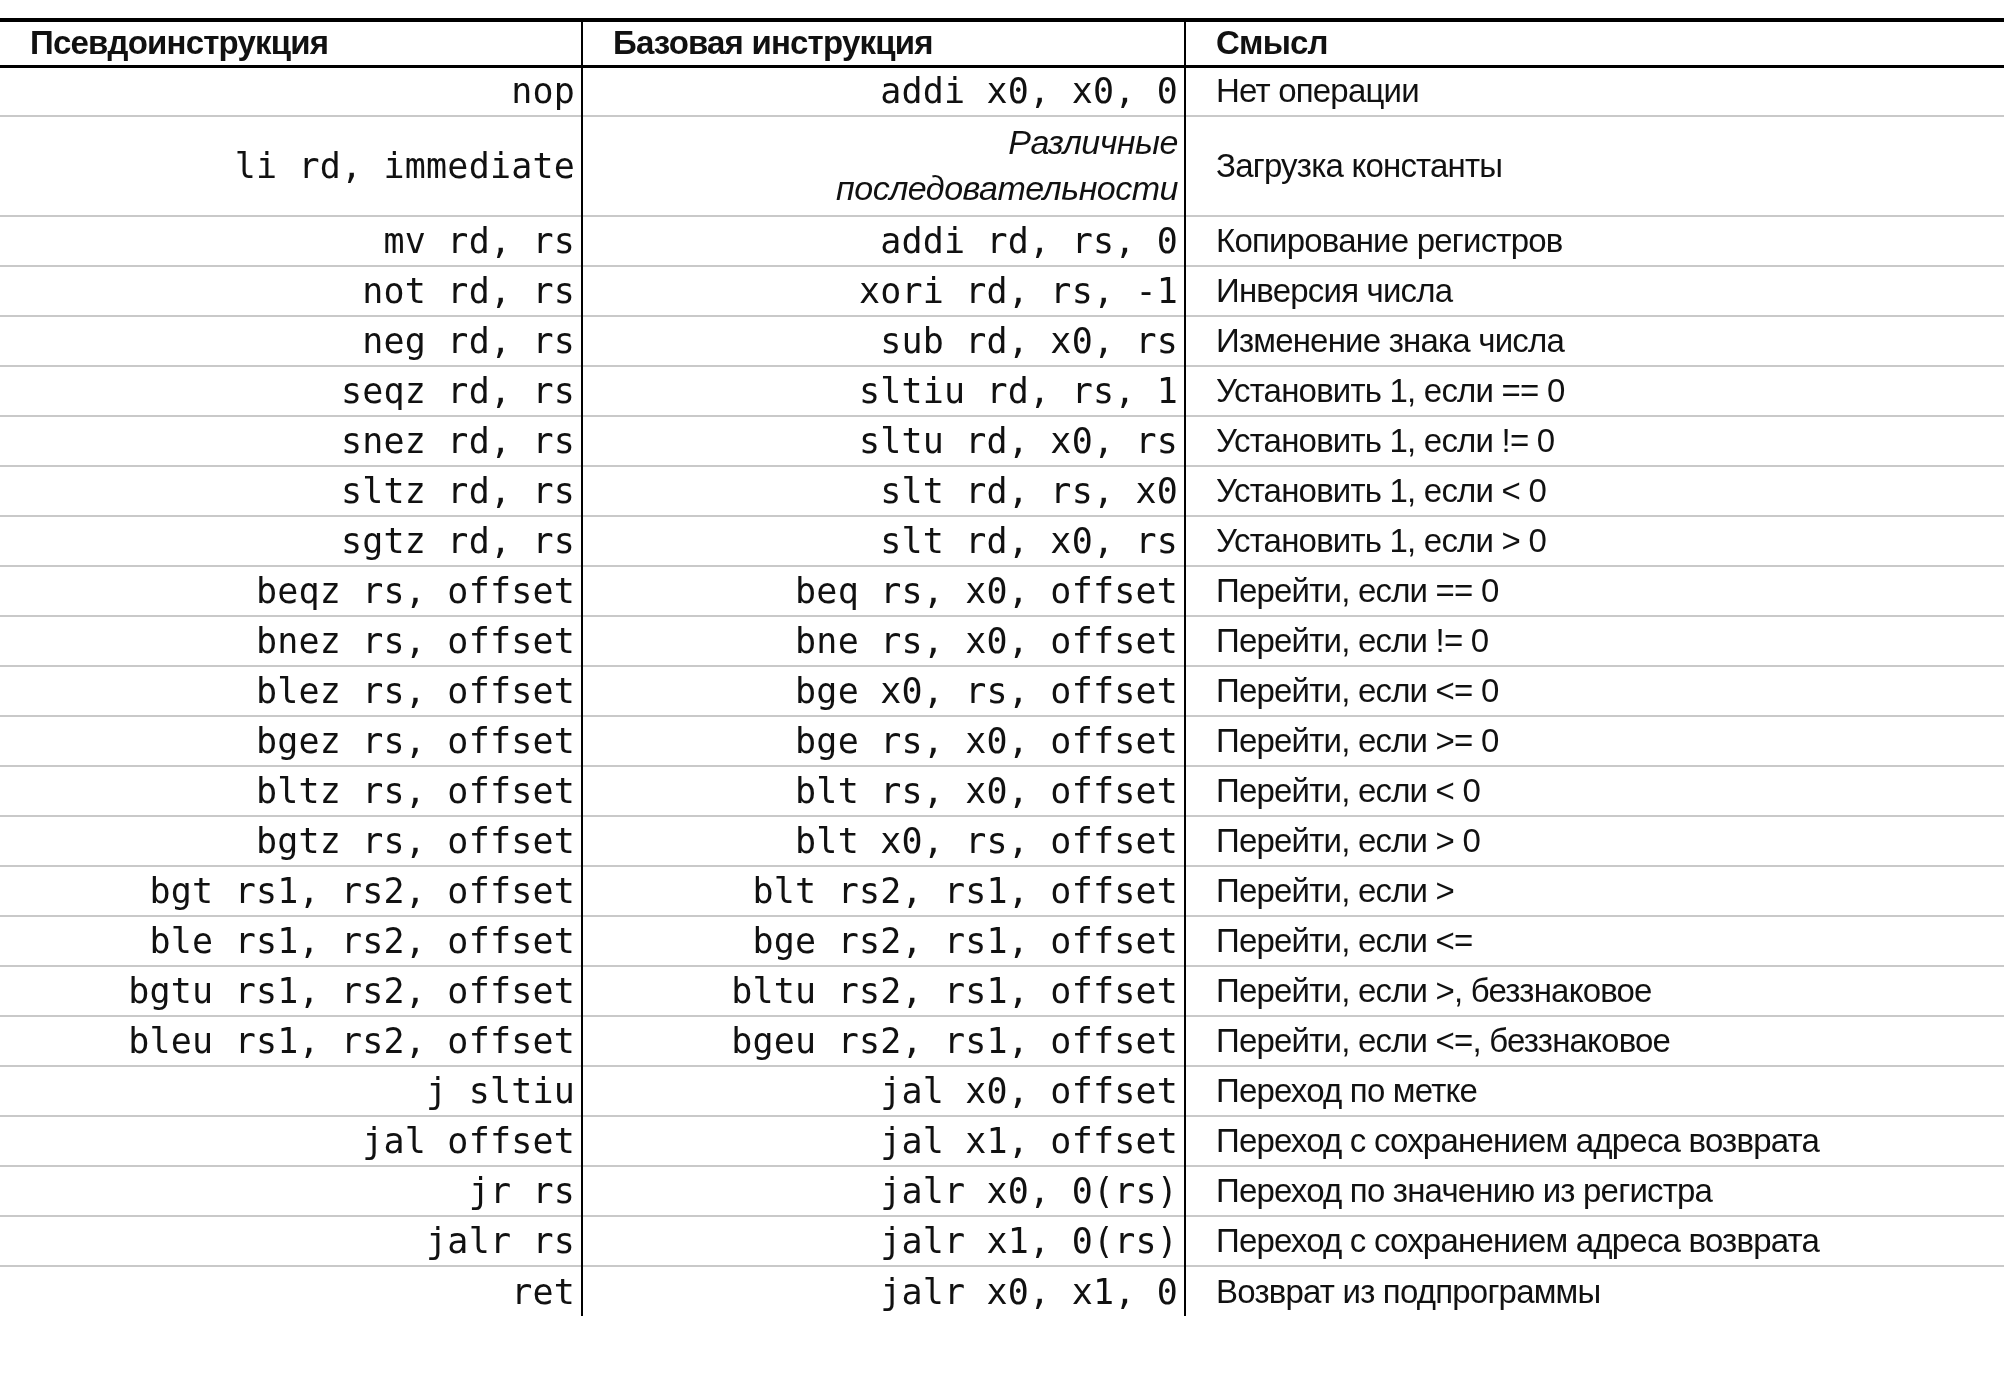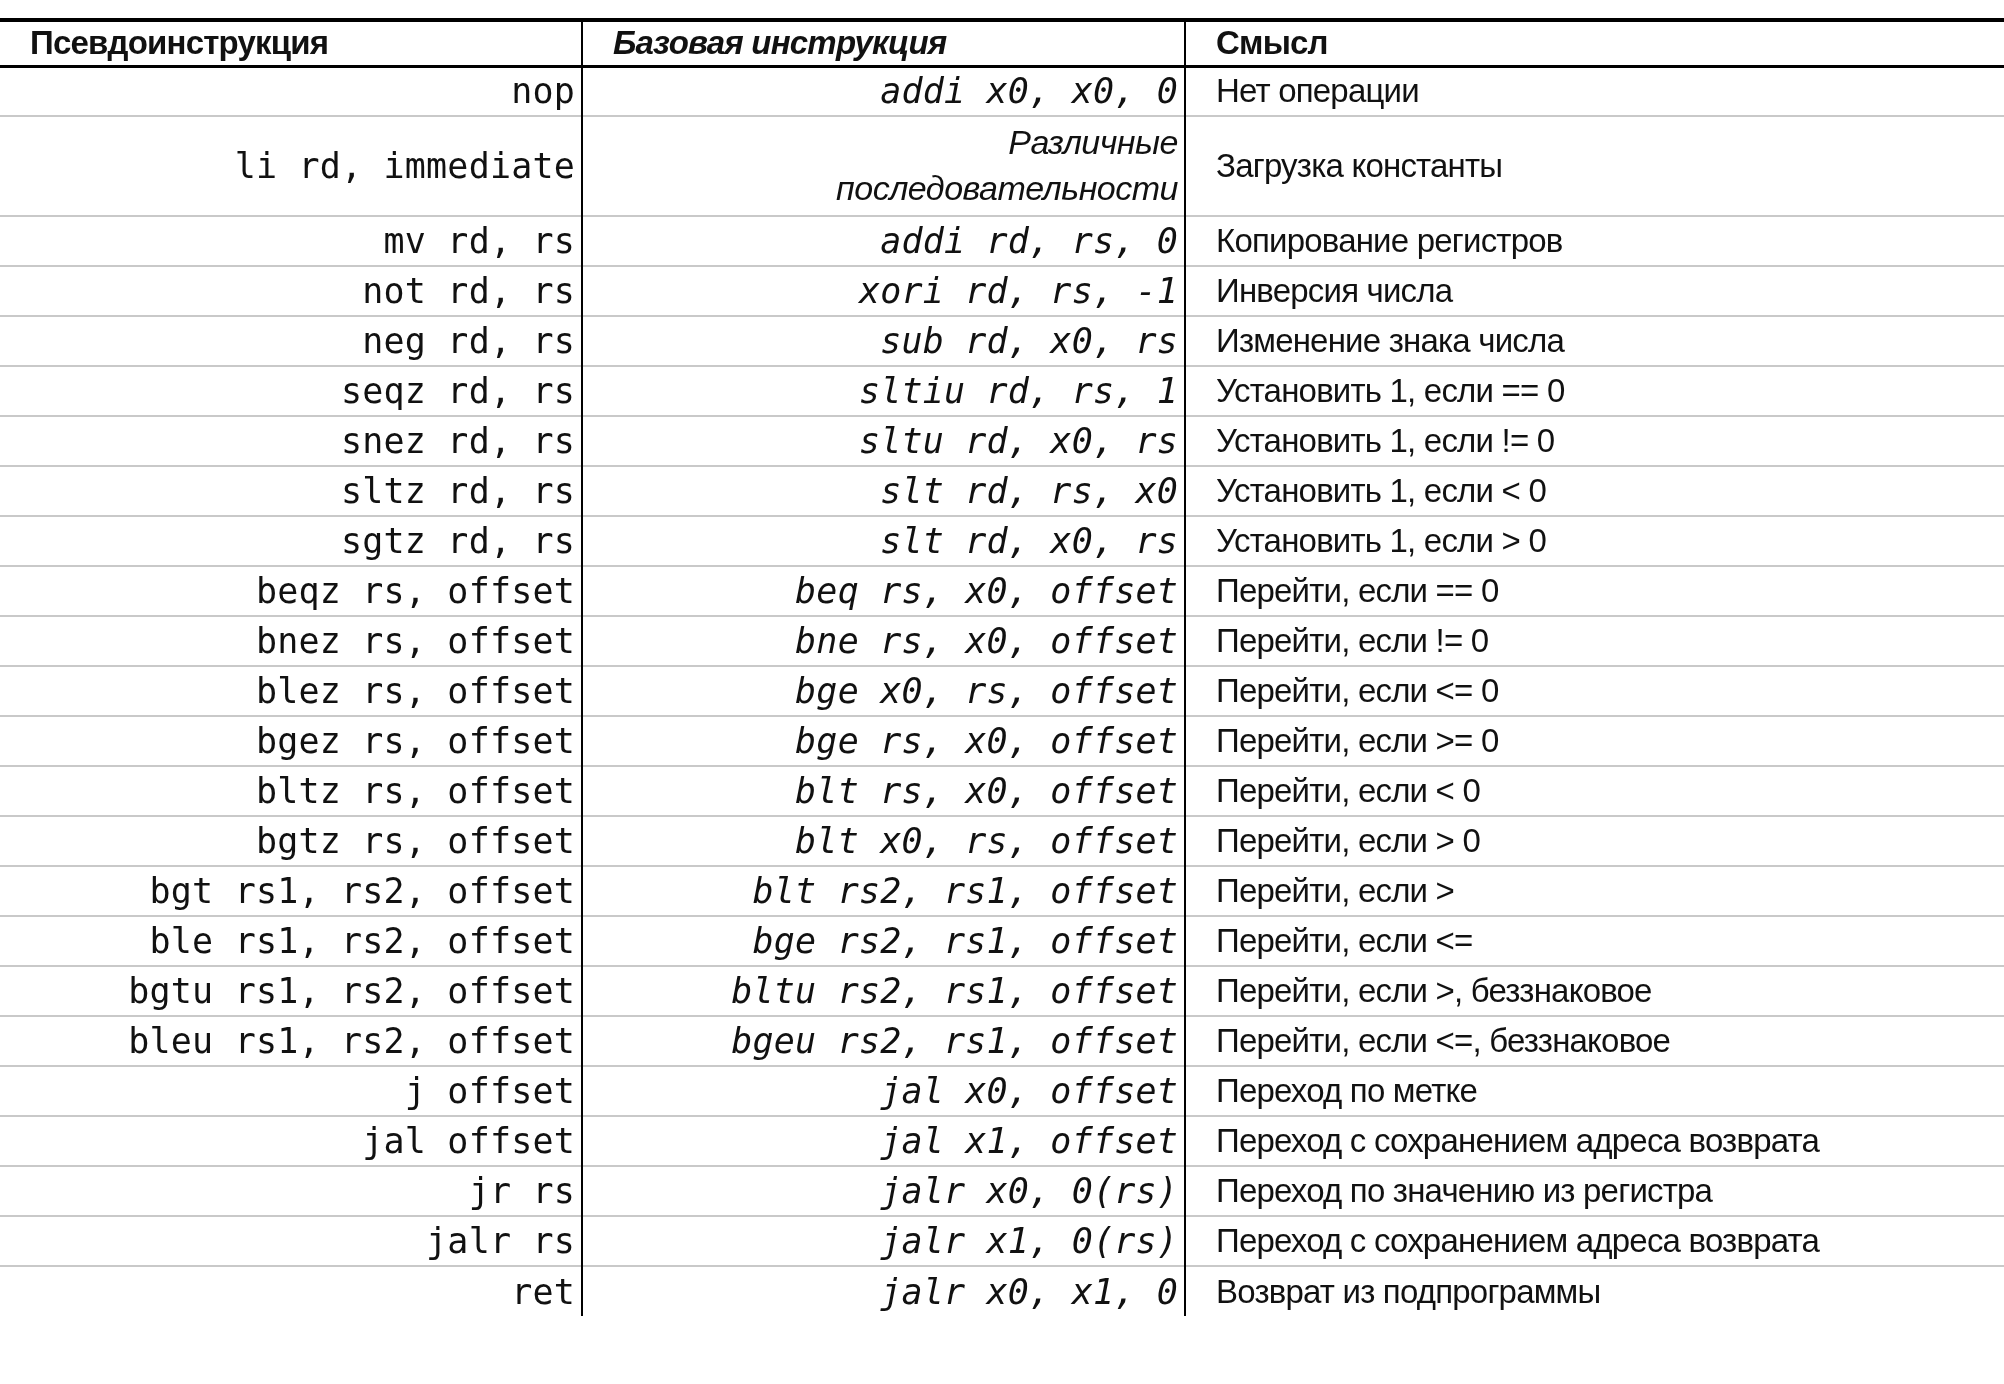--- a/index.html
+++ b/index.html
@@ -39,21 +39,21 @@
     text-align: left;
     vertical-align: middle;
     font-family: "Liberation Sans", sans-serif;
     font-weight: bold;
     font-size: 33px;
     letter-spacing: -0.8px;
     padding: 0 0 0 30px;
     white-space: nowrap;
   }
   thead th.c1, tbody td.c1 { border-right: 2px solid var(--border); }
-  thead th.c2, tbody td.c2 { border-right: 2px solid var(--border); font-style: italic; }
+  thead th.c2, tbody td.c2 { border-right: 2px solid var(--border); }
 
   tbody td {
     height: 50px;
     vertical-align: middle;
     padding: 0 6px 0 30px;
     overflow: hidden;
   }
   tbody tr + tr td {
     border-top: 2px solid var(--row-separator);
   }
@@ -190,21 +190,21 @@
     <td class="c1">bgtu rs1, rs2, offset</td>
     <td class="c2">bltu rs2, rs1, offset</td>
     <td class="c3">Перейти, если &gt;, беззнаковое</td>
   </tr>
         <tr>
     <td class="c1">bleu rs1, rs2, offset</td>
     <td class="c2">bgeu rs2, rs1, offset</td>
     <td class="c3">Перейти, если &lt;=, беззнаковое</td>
   </tr>
         <tr>
-    <td class="c1">j offset</td>
+    <td class="c1">j sltiu</td>
     <td class="c2">jal x0, offset</td>
     <td class="c3">Переход по метке</td>
   </tr>
         <tr>
     <td class="c1">jal offset</td>
     <td class="c2">jal x1, offset</td>
     <td class="c3">Переход с сохранением адреса возврата</td>
   </tr>
         <tr>
     <td class="c1">jr rs</td>

